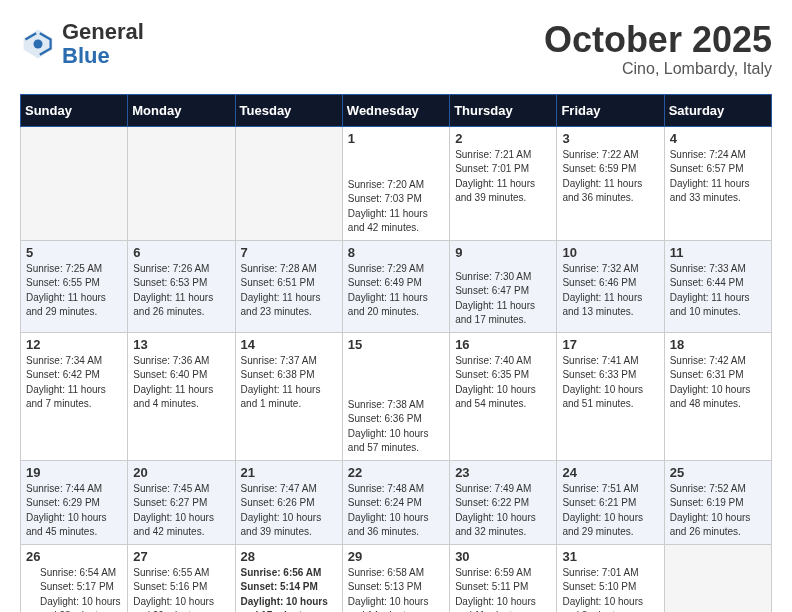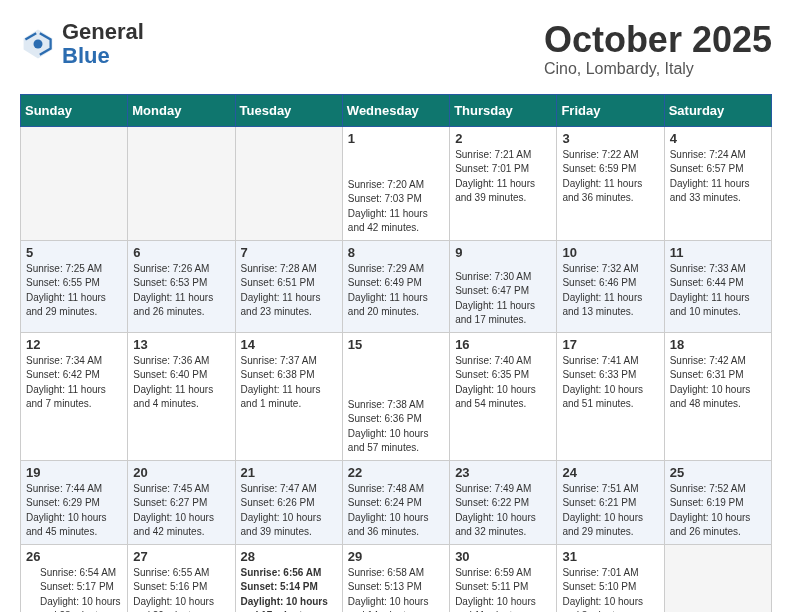--- a/index.html
+++ b/index.html
@@ -26,38 +26,39 @@
       font-weight: bold;
       line-height: 1.1;
     }
     .logo-general { color: #333; }
     .logo-blue { color: #2b6cb0; }
     .logo-icon {
       width: 36px;
       height: 36px;
     }
     .month-info {
+      text-align: right;
     }
     .month-title {
       font-size: 36px;
       font-weight: bold;
       color: #333;
       line-height: 1.1;
     }
     .location {
       font-size: 16px;
       color: #555;
     }
     .calendar {
       width: 100%;
       border-collapse: collapse;
       border: 1px solid #ccc;
     }
     .calendar th {
-      background: #0f766e;
+      background: #0f172a;
       color: #fff;
       padding: 8px 4px;
       font-size: 13px;
       font-weight: bold;
       text-align: left;
       border: 1px solid #2558a0;
     }
     .calendar td {
       border: 1px solid #ccc;
       vertical-align: top;

